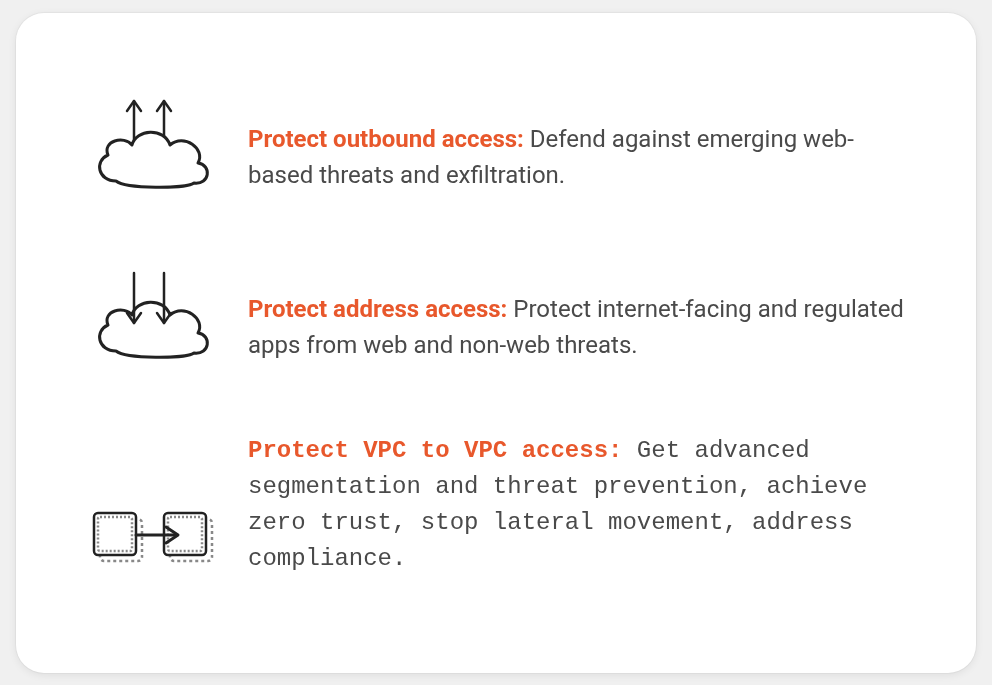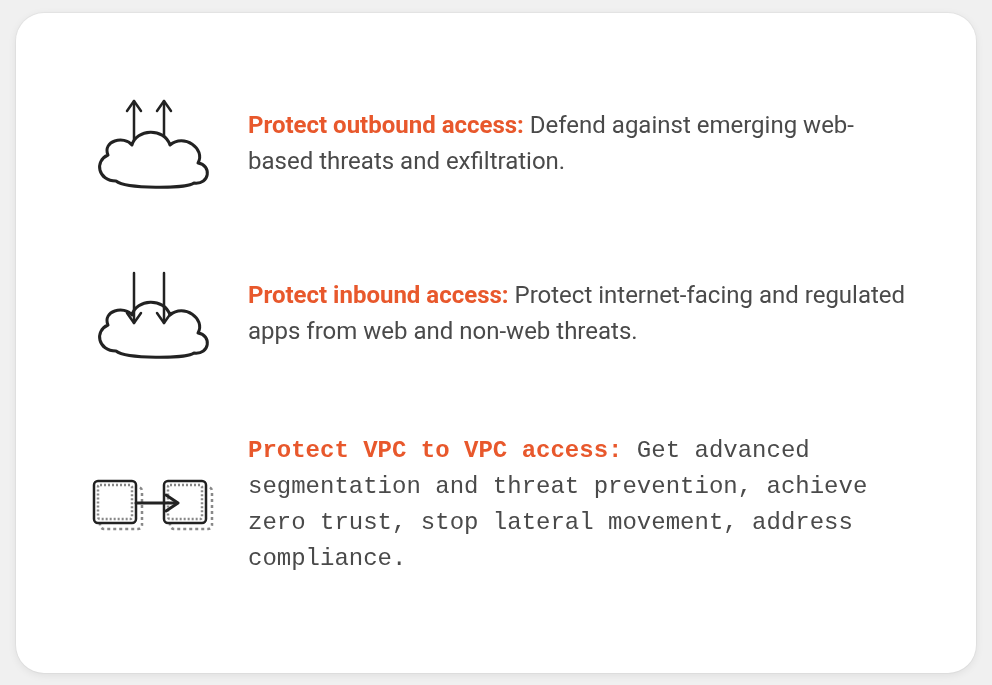--- a/index.html
+++ b/index.html
@@ -18,21 +18,21 @@
     background: #ffffff;
     border-radius: 28px;
     box-shadow: 0 2px 8px rgba(0,0,0,0.08), 0 0 0 1px rgba(0,0,0,0.03);
     padding: 80px 70px 70px 70px;
     display: flex;
     flex-direction: column;
     gap: 70px;
   }
   .row {
     display: flex;
-    align-items: center;
+    align-items: flex-end;
     gap: 32px;
   }
   .icon-wrap {
     width: 130px;
     flex: 0 0 130px;
     display: flex;
     align-items: center;
     justify-content: center;
   }
   .text-wrap {
@@ -95,21 +95,21 @@
 
         <g stroke="#222" stroke-width="2.5" fill="none" stroke-linecap="round" stroke-linejoin="round">
           <line x1="48" y1="10" x2="48" y2="60"></line>
           <polyline points="41,50 48,60 55,50"></polyline>
           <line x1="78" y1="10" x2="78" y2="60"></line>
           <polyline points="71,50 78,60 85,50"></polyline>
         </g>
       </svg>
     </div>
     <div class="text-wrap">
-      <span class="title">Protect inbound access:</span><span> Protect internet-facing and regulated apps from web and non-web threats.</span>
+      <span class="title">Protect address access:</span><span> Protect internet-facing and regulated apps from web and non-web threats.</span>
     </div>
   </div>
 
   <div class="row row3">
     <div class="icon-wrap">
       <svg width="130" height="80" viewBox="0 0 130 80">
         <g stroke="#222" stroke-width="2.5" fill="#fff" stroke-linejoin="round">
 
           <rect x="14" y="22" width="42" height="42" rx="4" fill="#fff" stroke="#888" stroke-dasharray="3,3"></rect>
           <rect x="8" y="16" width="42" height="42" rx="4"></rect>

